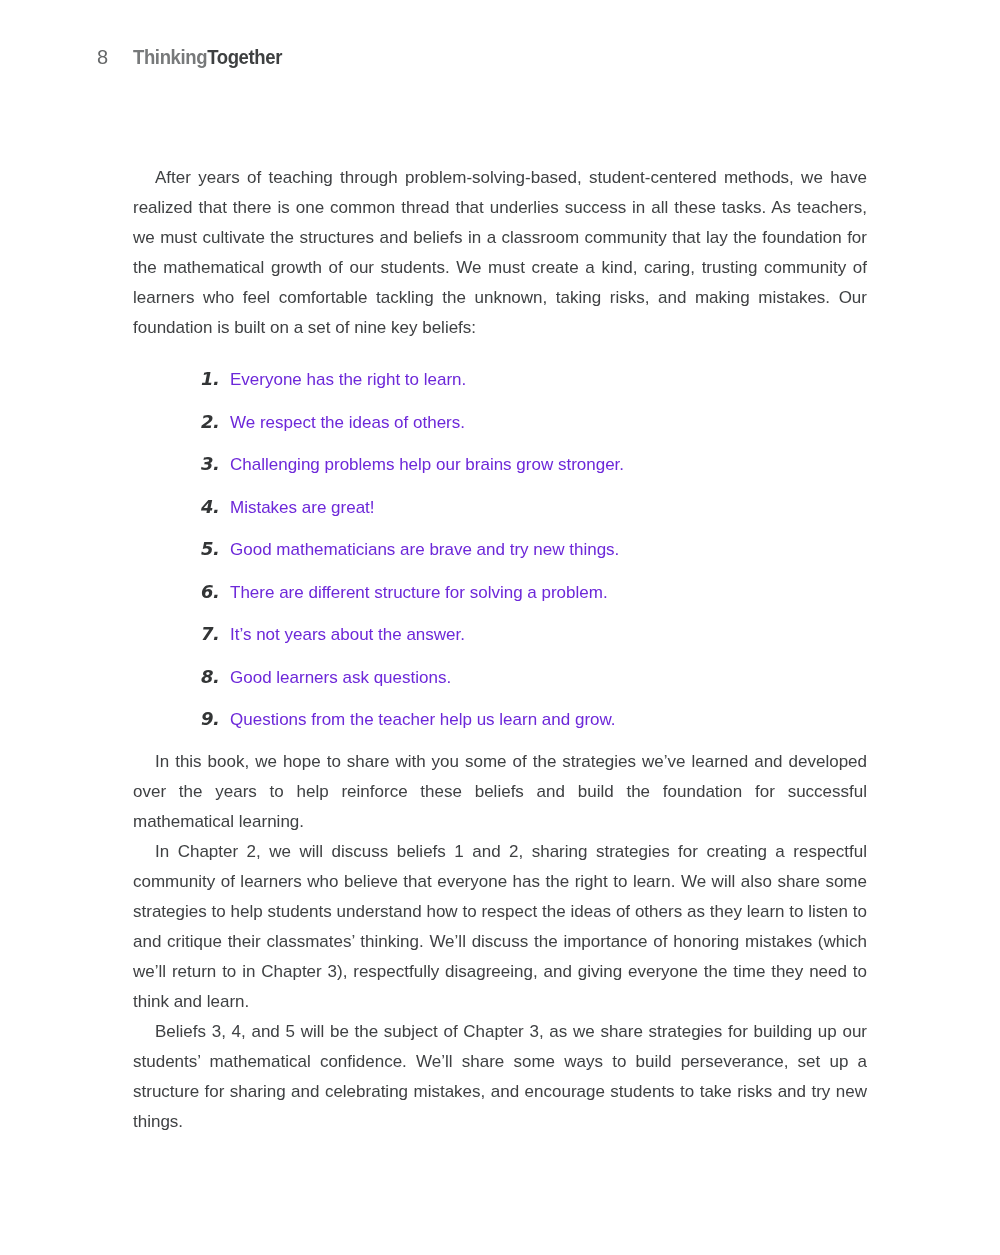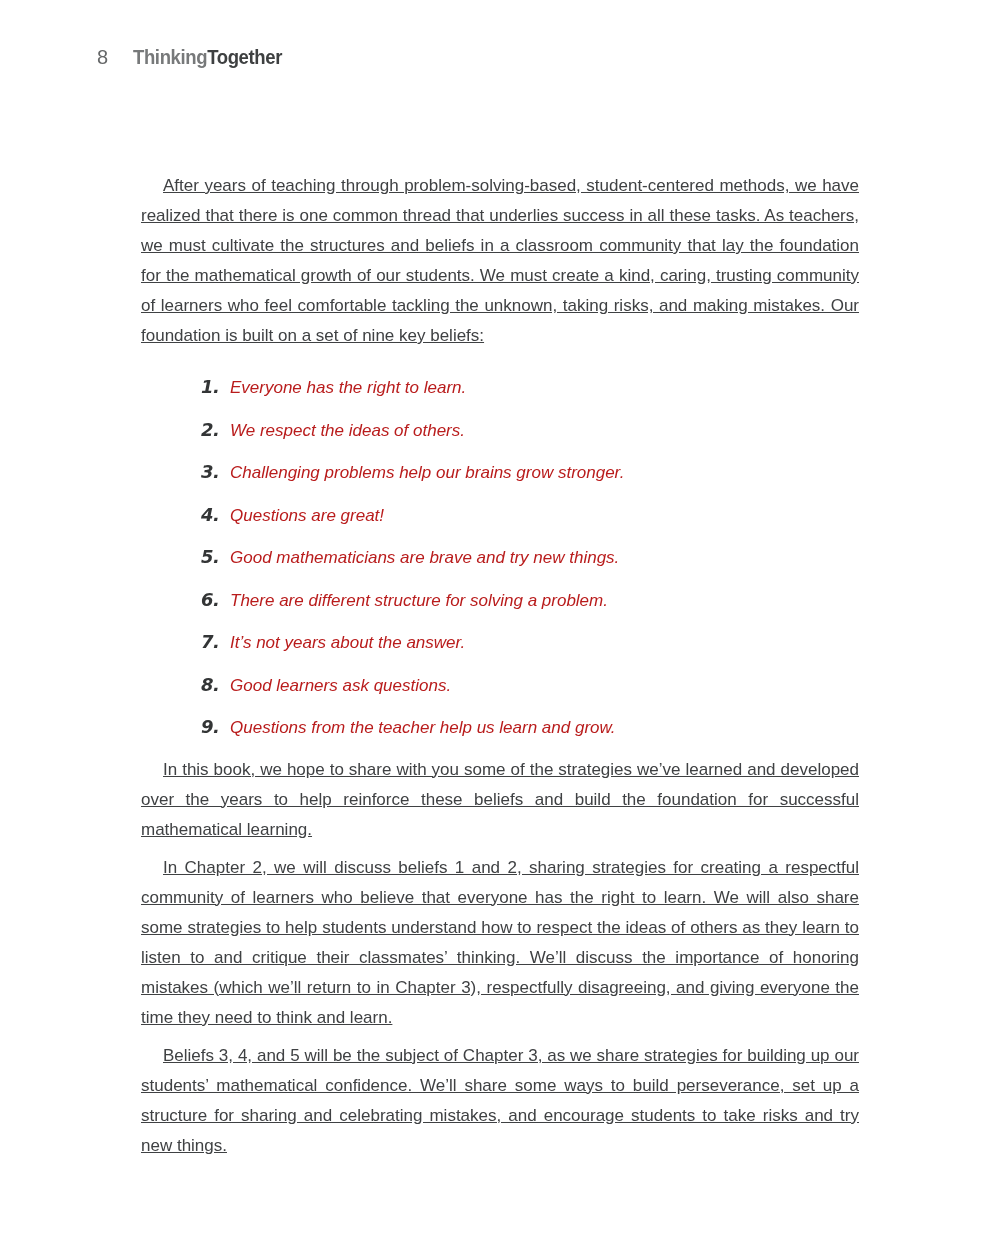--- a/index.html
+++ b/index.html
@@ -51,23 +51,22 @@
     top: 0;
     left: 133px;
     width: 734px;
     padding-top: 163px;
     font-size: 17px;
     line-height: 30px;
     color: #3f4143;
     text-align: justify;
   }
   .para {
-    margin: 8px;
+    margin: 0;
     text-indent: 22px;
-    text-decoration: underline;
   }
   
   .beliefs-list {
     list-style: none;
     margin: 21px 0 2.5px 0;
     padding: 0;
   }
   .belief-item {
     display: flex;
     align-items: baseline;
@@ -79,22 +78,21 @@
   .belief-number {
     flex: 0 0 29px;
     font-weight: 700;
     font-style: italic;
     font-size: 18px;
     color: #333536;
     font-family: "DejaVu Sans", sans-serif;
     letter-spacing: -0.5px;
   }
   .belief-text {
-    font-style: italic;
-    color: #b91c1c;
+    color: #6d28d9;
   }
 </style>
 </head>
 <body>
 
 <div class="page">
 
   <header class="page-header">
     <span class="page-number">8</span>
     <span class="running-title"><span class="t-light">Thinking</span><span class="t-dark">Together</span></span>
@@ -112,21 +110,21 @@
       <li class="belief-item">
         <span class="belief-number">2.</span>
         <span class="belief-text">We respect the ideas of others.</span>
       </li>
       <li class="belief-item">
         <span class="belief-number">3.</span>
         <span class="belief-text">Challenging problems help our brains grow stronger.</span>
       </li>
       <li class="belief-item">
         <span class="belief-number">4.</span>
-        <span class="belief-text">Questions are great!</span>
+        <span class="belief-text">Mistakes are great!</span>
       </li>
       <li class="belief-item">
         <span class="belief-number">5.</span>
         <span class="belief-text">Good mathematicians are brave and try new things.</span>
       </li>
       <li class="belief-item">
         <span class="belief-number">6.</span>
         <span class="belief-text">There are different structure for solving a problem.</span>
       </li>
       <li class="belief-item">

